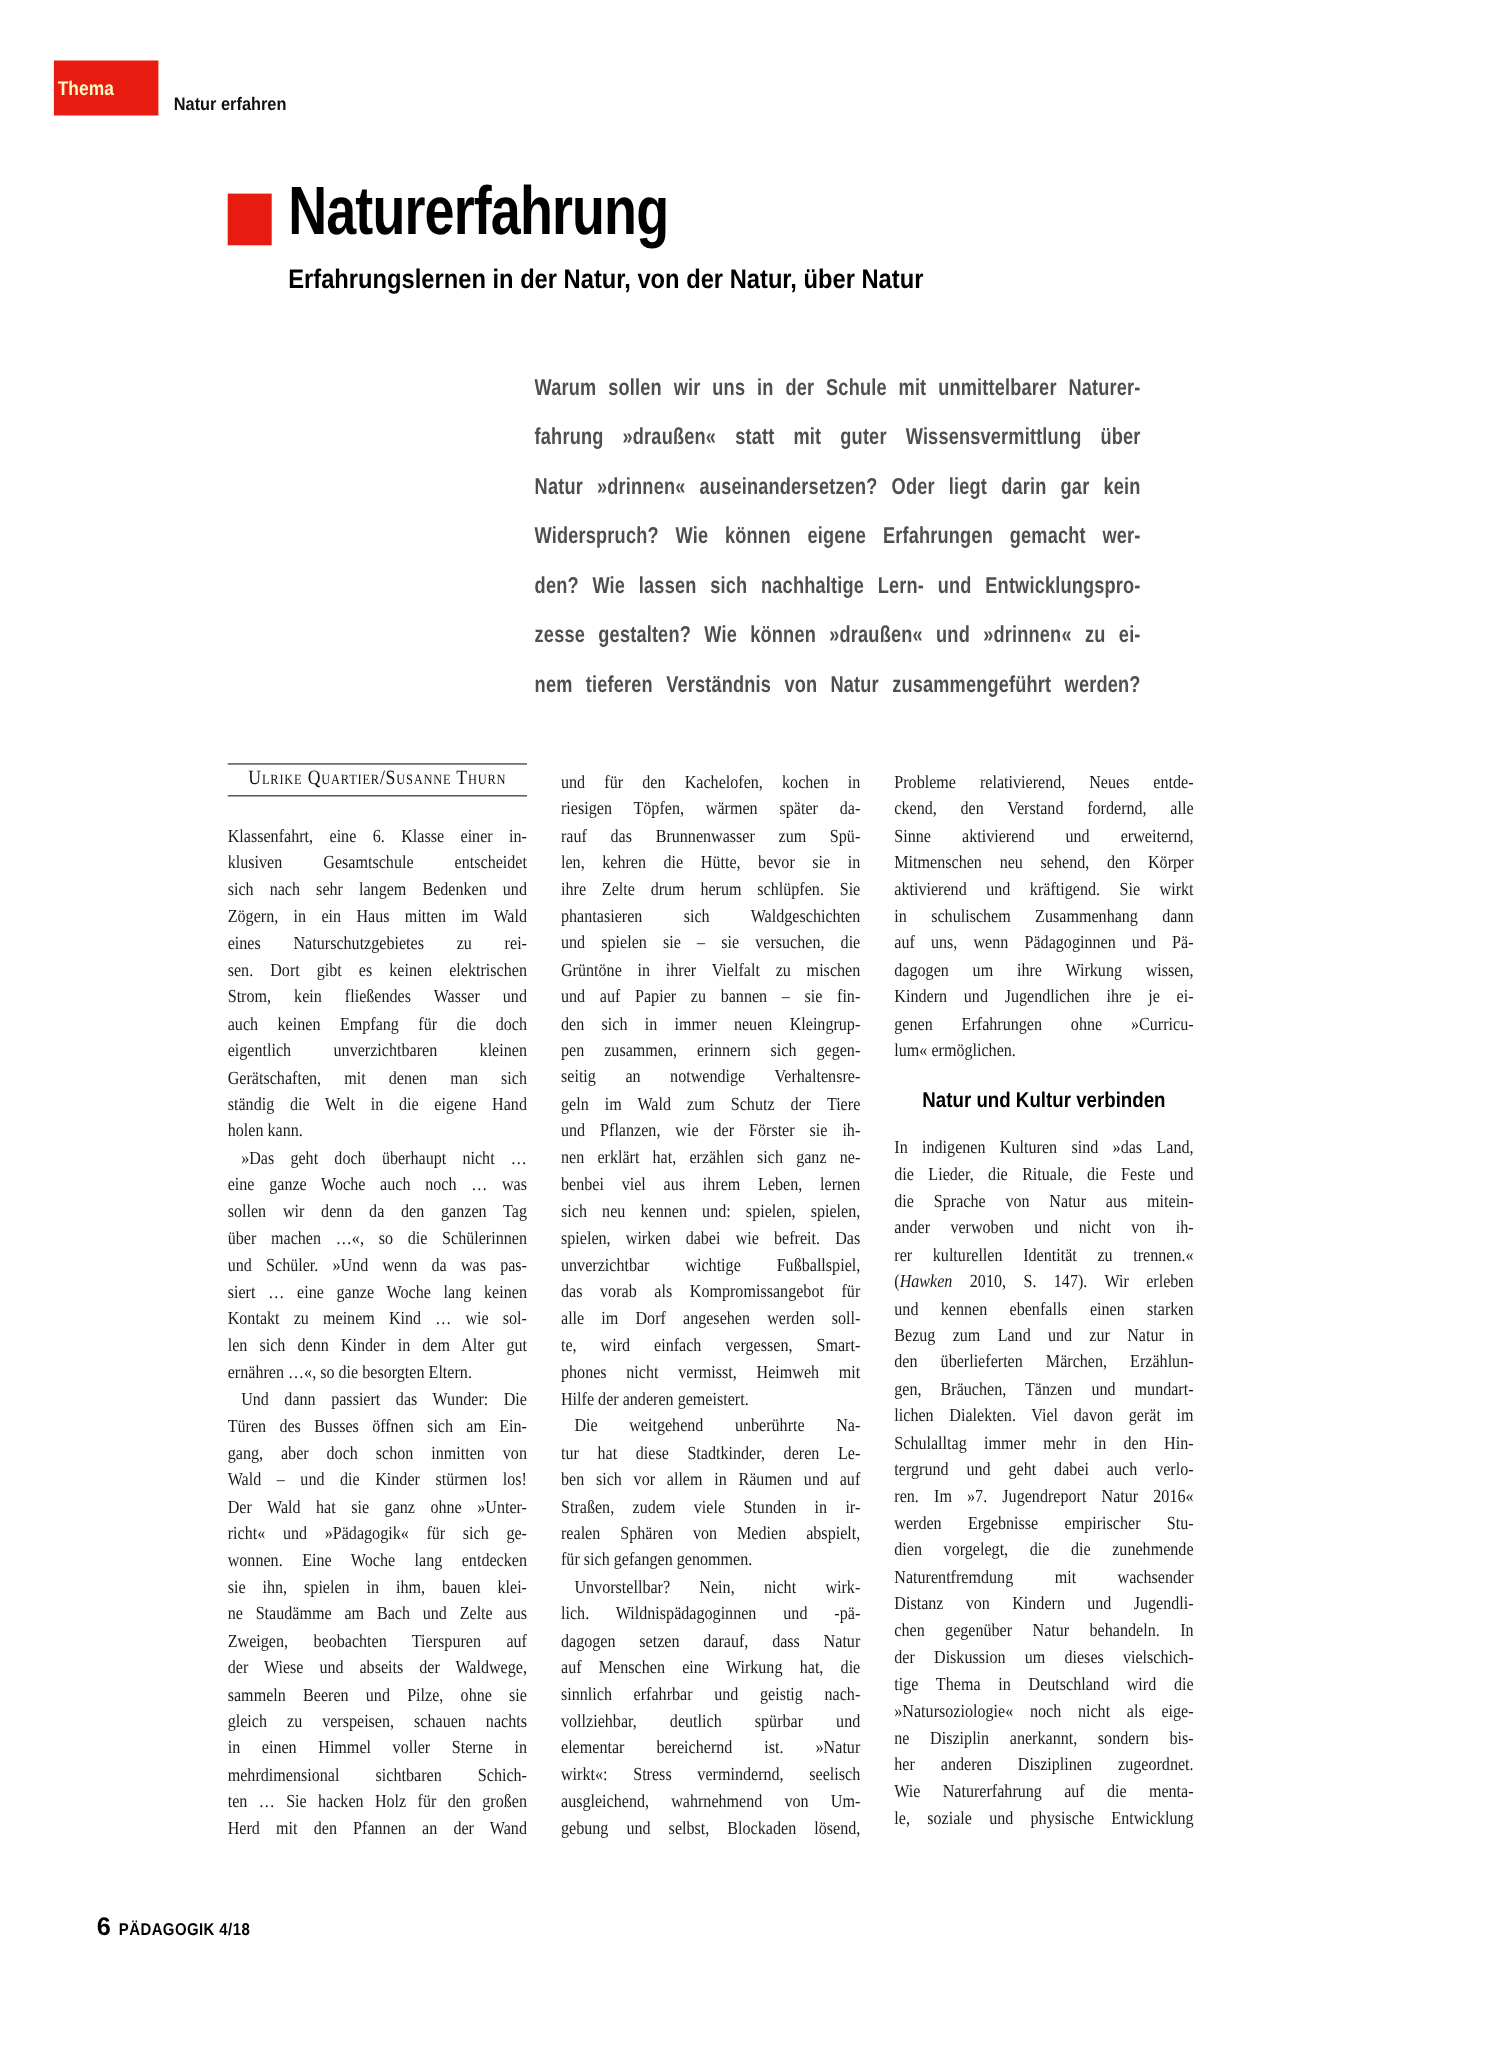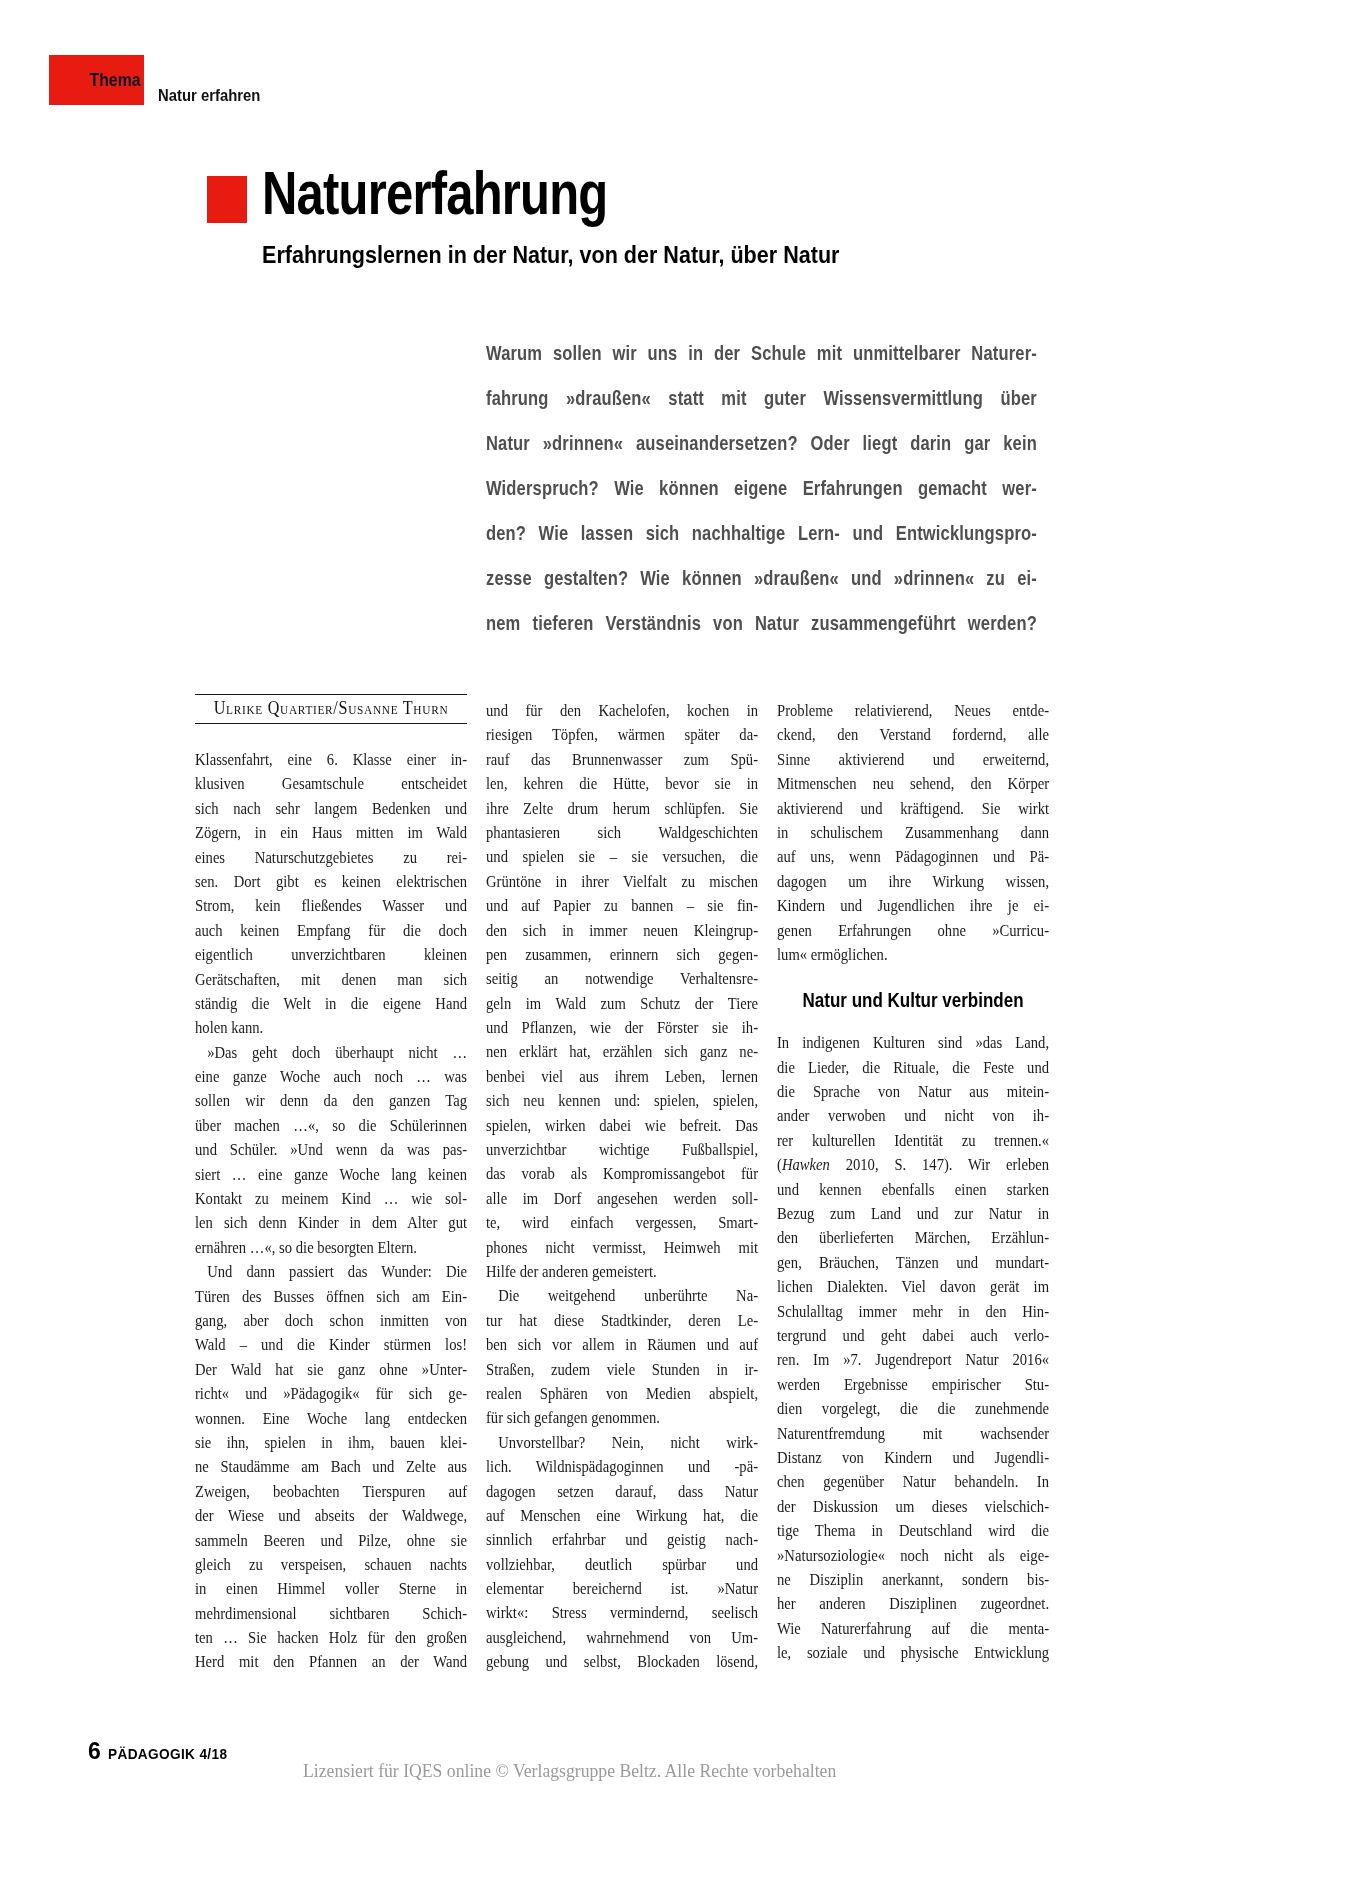--- a/index.html
+++ b/index.html
@@ -1,41 +1,41 @@
 <!DOCTYPE html>
 <html style="--accent-red: #e71b0f; --lead-text: #4f4f4f; --body-text: #1b1b1b; --license-text: #9a9a9a;"><head>
 <meta charset="utf-8">
 <style>
   html,body{margin:0;padding:0;background:#e9e9e9;}
   .page{position:relative;width:1363px;height:1877px;background:#ffffff;margin:0 auto;
         font-family:"Liberation Sans",sans-serif;overflow:hidden;}
 
   
   .kicker-badge{position:absolute;left:49px;top:55px;width:95px;height:50px;
-    background:var(--accent-red,#e71b0f);color:#0f172a;display:flex;align-items:center;justify-content:flex-end;}
+    background:var(--accent-red,#e71b0f);color:#fef9c3;display:flex;align-items:center;justify-content:flex-start;}
   .kicker-badge span{font-size:18px;font-weight:bold;transform:scaleX(.88);white-space:nowrap;}
   .kicker-label{position:absolute;left:158px;top:55px;height:50px;display:flex;align-items:flex-end;}
   .kicker-label span{font-size:16.5px;font-weight:600;color:#111;transform:scaleX(.9);transform-origin:0 50%;white-space:nowrap;}
 
   
   .title-square{position:absolute;left:207px;top:176px;width:40px;height:47px;background:var(--accent-red,#e71b0f);}
   .page-title{position:absolute;left:262px;top:160px;font-size:62px;font-weight:bold;color:#000;
     letter-spacing:-1px;white-space:nowrap;transform:scaleX(.79);transform-origin:0 0;line-height:66px;}
   .page-subtitle{position:absolute;left:262px;top:240px;font-size:24.5px;font-weight:bold;color:#000;
     white-space:nowrap;transform:scaleX(.88);transform-origin:0 0;line-height:30px;}
 
   
   .lead{position:absolute;left:486px;top:330px;width:700px;transform:scaleX(.787);transform-origin:0 0;
     color:var(--lead-text,#4f4f4f);}
   .lead-line{font-size:21px;font-weight:bold;line-height:45px;height:45px;letter-spacing:.2px;
     text-align:justify;text-align-last:justify;white-space:normal;}
 
   
   .columns{position:absolute;left:195px;top:694px;display:flex;gap:19px;}
-  .col{width:272px;}
+  .col{width:272px;margin-left:12px;}
   .col-inner{width:312px;transform:scaleX(.872);transform-origin:0 0;
     font-family:"Liberation Serif",serif;color:var(--body-text,#1b1b1b);font-size:16.8px;}
   .col-inner.pad-top{padding-top:5px;}
   .byline{border-top:1.5px solid #1a1a1a;border-bottom:1.5px solid #1a1a1a;
     padding:3px 0 4px;margin-bottom:24px;text-align:center;
     font-variant:small-caps;font-size:18.5px;letter-spacing:.8px;color:#111;}
   .line{line-height:24.4px;height:24.4px;text-align:justify;text-align-last:justify;overflow:visible;}
   .line.end{text-align-last:left;}
   .line.indent{text-indent:14px;}
   .col-heading{font-family:"Liberation Sans",sans-serif;font-weight:bold;font-size:19.5px;
@@ -204,17 +204,14 @@
           <div class="line"><span>Wie Naturerfahrung auf die menta-</span></div>
           <div class="line"><span>le, soziale und physische Entwicklung</span></div>
         </div>
     </div>
   </div>
 
   <div class="footer-left">
     <span class="footer-pagenum">6</span>
     <span class="footer-journal">PÄDAGOGIK 4/18</span>
   </div>
-  <div class="license-row">
-    <span>Lizensiert für IQES online © Verlagsgruppe Beltz. Alle Rechte vorbehalten</span>
-  </div>
 
 </div>
 
 </body></html>

